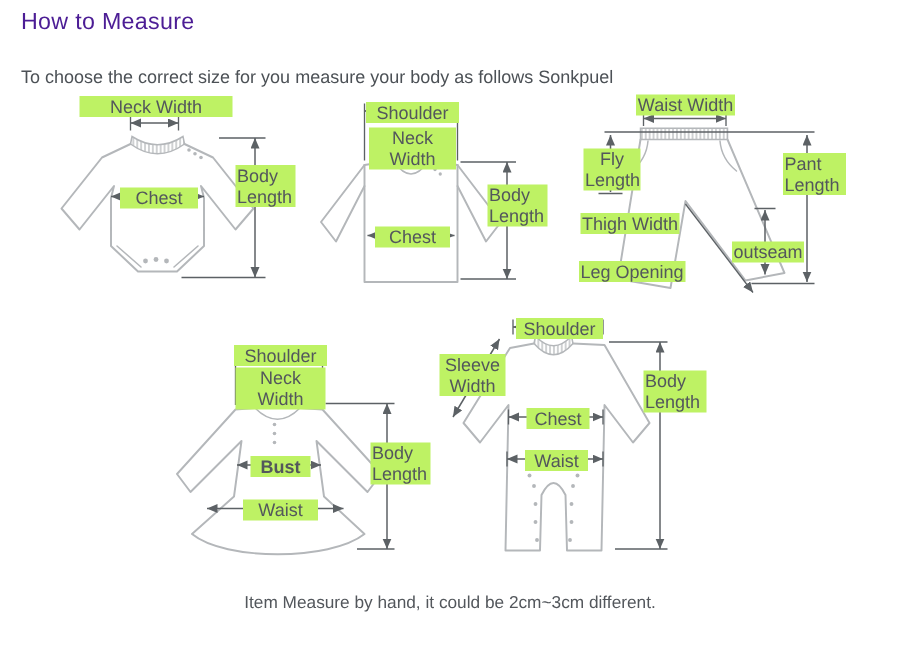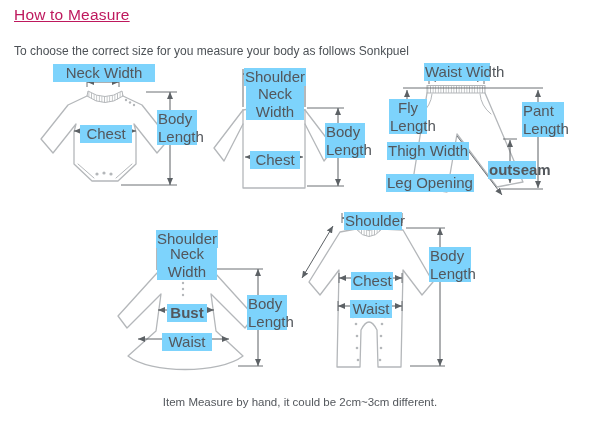--- a/index.html
+++ b/index.html
@@ -1,27 +1,27 @@
 <!DOCTYPE html>
 <html><head>
 <meta charset="utf-8">
 <style>
   html,body { margin:0; padding:0; background:#ffffff; }
   .canvas {
     position:relative; width:600px; height:436px; background:#fff;
     font-family:"Liberation Sans", sans-serif; overflow:hidden;
   }
-  .title    { position:absolute; left:14px; top:6px;  font-size:15.5px; color:#be185d; letter-spacing:.2px;text-decoration:underline; }
+  .title    { position:absolute; left:14px; top:6px;  font-size:15.5px; color:#4c1d95; letter-spacing:.2px; }
   .subtitle { position:absolute; left:14px; top:28px; font-size:12px;   color:#4c5156;margin-top:16px; }
   .footer   { position:absolute; left:0; right:0; top:396px; text-align:center; font-size:11.5px; color:#53575c; }
   .diagram  { position:absolute; }
   .diagram svg { position:absolute; left:0; top:0; }
   .lbl {
-    position:absolute; font-size:15px; line-height:1.18; color:#53575c;
-    text-align:center; background:#7dd3fc; padding:0 1px;
+    position:absolute; font-size:12px; line-height:1.18; color:#53575c;
+    text-align:center; background:#bef264; padding:0 1px;
   }
   .lbl.la { text-align:left; }
   .lbl.nw { white-space:nowrap; }
   .g   { stroke:#b4b7ba; fill:none; stroke-width:1.3; stroke-linejoin:round; stroke-linecap:round; }
   .g2  { stroke:#b4b7ba; fill:none; stroke-width:1; stroke-linecap:round; }
   .d   { stroke:#5c6165; fill:none; stroke-width:1; }
   .ext { stroke:#5c6165; fill:none; stroke-width:0.9; }
   .dot { fill:#b4b7ba; }
 </style>
 </head>
@@ -117,21 +117,21 @@
         <line class="d" x1="125" y1="82" x2="125" y2="125" marker-start="url(#ahS)" marker-end="url(#ahE)"></line>
         <path class="ext" d="M118,81 L132,81"></path>
         <line class="d" x1="55" y1="91" x2="67" y2="85" marker-end="url(#ahE)"></line>
         <line class="d" x1="52" y1="122" x2="63" y2="127" marker-end="url(#ahE)"></line>
       </g>
     </svg>
     <div class="lbl nw" style="left:39px; top:5px; width:64px;">Waist Width</div>
     <div class="lbl" style="left:4px; top:41px; width:36px;text-align:center;">Fly Length</div>
     <div class="lbl la" style="left:137px; top:44px; width:40px;">Pant Length</div>
     <div class="lbl nw la" style="left:2px; top:84px;">Thigh Width</div>
-    <div class="lbl" style="left:103px; top:103px; width:46px;font-weight:bold;">outseam</div>
+    <div class="lbl" style="left:103px; top:103px; width:46px;">outseam</div>
     <div class="lbl nw la" style="left:1px; top:116px;">Leg Opening</div>
   </div>
 
   <div class="diagram" style="left:105px; top:225px; width:185px; height:165px;">
     <svg width="185" height="165" viewBox="0 0 185 165">
       <g>
         <path class="g" d="M65,47 L52,48 L13,91 L22,103 L56,69 L51,106 L23,131 C45,149 115,149 138,131 L111,106 L106,69 L140,103 L149,91 L110,48 L95,47"></path>
         <path class="g2" d="M65,47 Q80,62 95,47"></path>
         <circle class="dot" cx="78" cy="58" r="1.2"></circle>
         <circle class="dot" cx="78" cy="64" r="1.2"></circle>
@@ -177,19 +177,20 @@
         <line class="d" x1="43" y1="18" x2="12" y2="70" marker-start="url(#ahS)" marker-end="url(#ahE)"></line>
         <line class="d" x1="49" y1="70" x2="112" y2="70" marker-start="url(#ahS)" marker-end="url(#ahE)"></line>
         <path class="ext" d="M49,65 L49,75 M112,65 L112,75"></path>
         <line class="d" x1="48" y1="98" x2="112" y2="98" marker-start="url(#ahS)" marker-end="url(#ahE)"></line>
         <path class="ext" d="M48,93 L48,103 M112,93 L112,103"></path>
         <line class="d" x1="150" y1="20" x2="150" y2="158" marker-start="url(#ahS)" marker-end="url(#ahE)"></line>
         <path class="ext" d="M116,20 L155,20 M120,158 L155,158"></path>
       </g>
     </svg>
     <div class="lbl" style="left:54px; top:4px; width:56px;">Shoulder</div>
+    <div class="lbl" style="left:3px; top:28px; width:42px;">Sleeve Width</div>
     <div class="lbl" style="left:61px; top:64px; width:40px;">Chest</div>
     <div class="lbl" style="left:60px; top:92px; width:40px;">Waist</div>
     <div class="lbl la" style="left:139px; top:39px; width:40px;">Body Length</div>
   </div>
 
   <div class="footer">Item Measure by hand, it could be 2cm~3cm different.</div>
 </div>
 
 </body></html>

